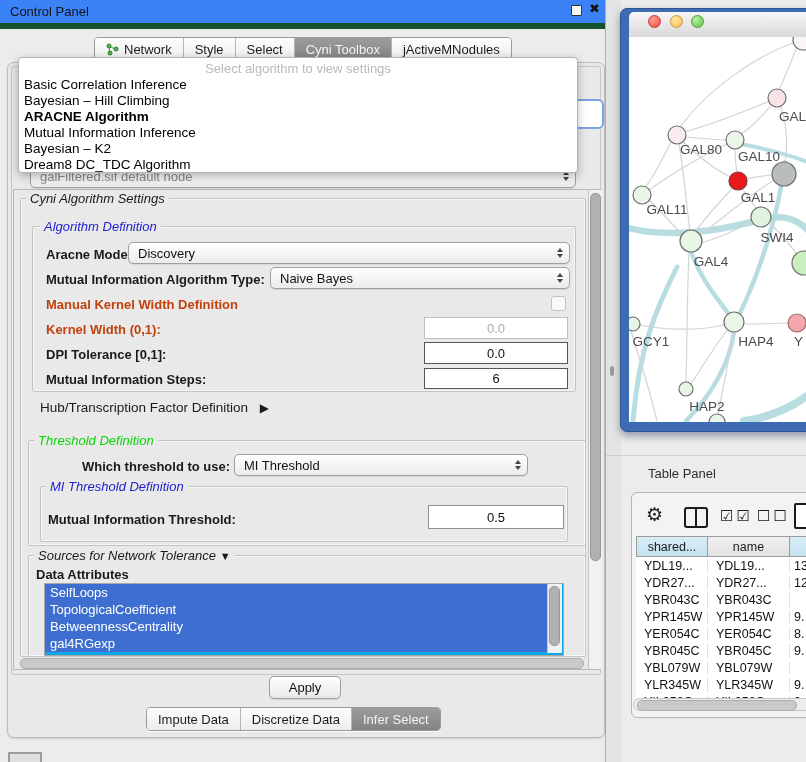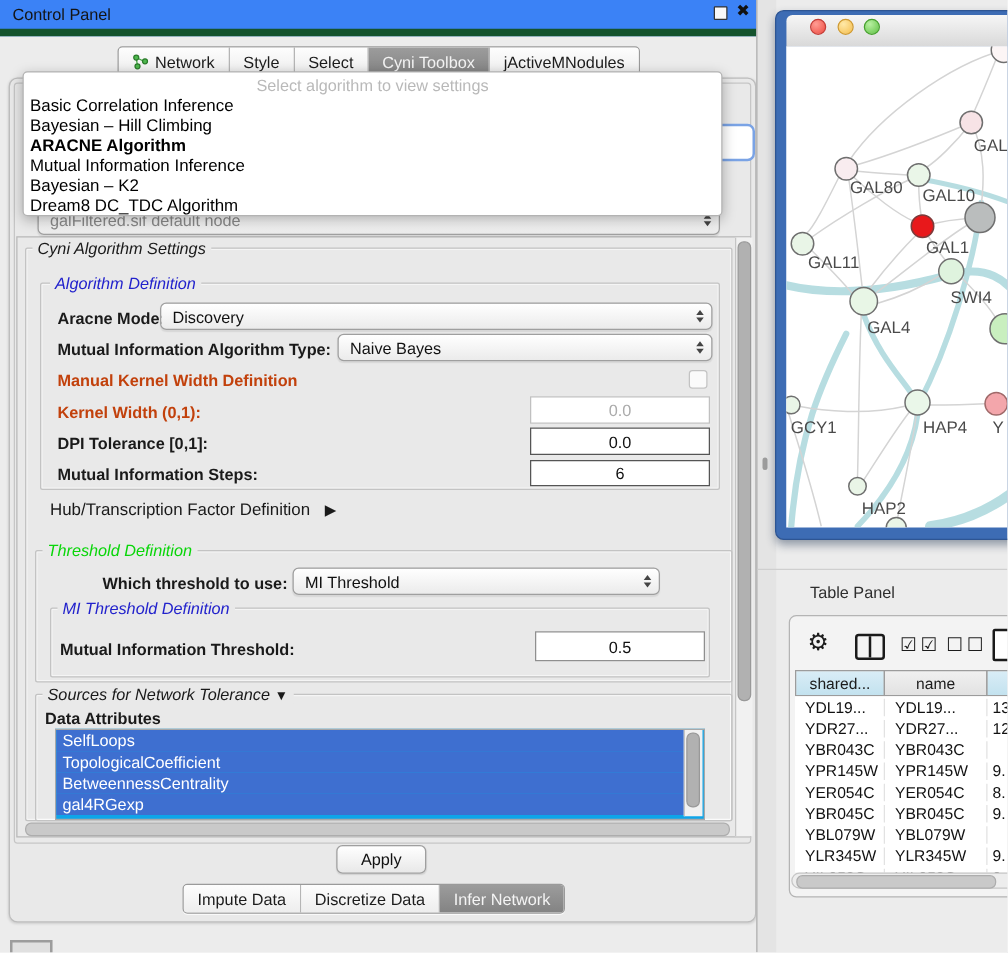--- a/index.html
+++ b/index.html
@@ -262,21 +262,21 @@
   </div>
 
   <div id="bottom-tabs" class="abs seg">
     <div class="tab">
         <span>Impute Data</span>
       </div>
     <div class="tab">
         <span>Discretize Data</span>
       </div>
     <div class="tab sel">
-        <span>Infer Network</span>
+        <span>Infer Select</span>
       </div>
   </div>
 
   <div id="mini-dock" class="abs"></div>
 
   <div id="right-bg" class="abs"></div>
   <div id="splitter" class="abs"></div>
   <div id="splitter-handle" class="abs"></div>
 
   <div id="net-window" class="abs"></div>

